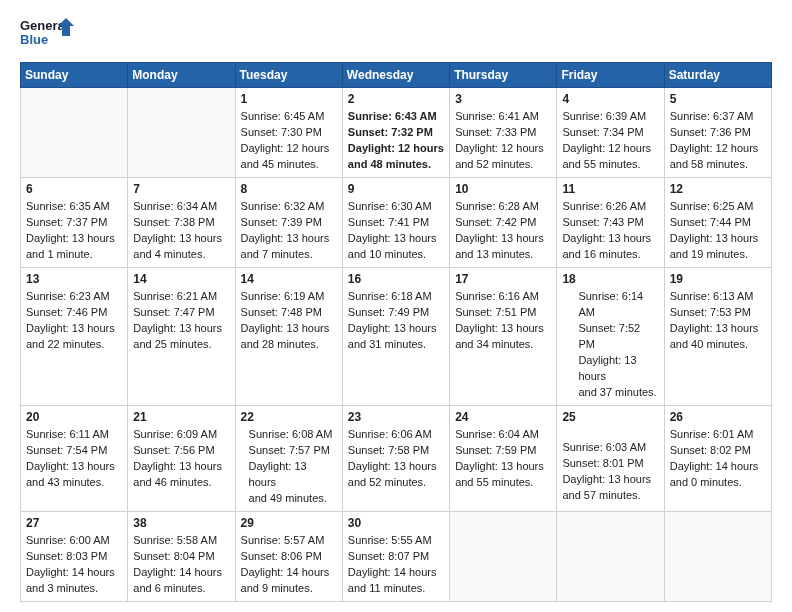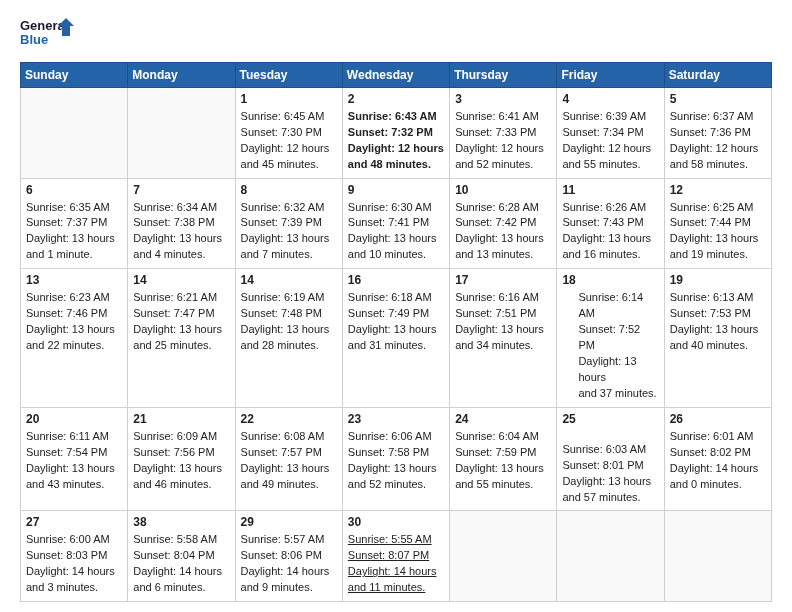--- a/index.html
+++ b/index.html
@@ -262,21 +262,21 @@
           </td>
           <td>
             <div class="day-num">21</div>
             <div class="day-info" style="white-space: pre-line;">Sunrise: 6:09 AM
 Sunset: 7:56 PM
 Daylight: 13 hours
 and 46 minutes.</div>
           </td>
           <td>
             <div class="day-num">22</div>
-            <div class="day-info" style="white-space: pre-line;">Sunrise: 6:08 AM
+            <div class="day-info" style="white-space: pre-line; margin-left: 8px;">Sunrise: 6:08 AM
 Sunset: 7:57 PM
 Daylight: 13 hours
 and 49 minutes.</div>
           </td>
           <td>
             <div class="day-num">23</div>
             <div class="day-info" style="white-space: pre-line;">Sunrise: 6:06 AM
 Sunset: 7:58 PM
 Daylight: 13 hours
 and 52 minutes.</div>
@@ -320,21 +320,21 @@
           </td>
           <td>
             <div class="day-num">29</div>
             <div class="day-info" style="white-space: pre-line;">Sunrise: 5:57 AM
 Sunset: 8:06 PM
 Daylight: 14 hours
 and 9 minutes.</div>
           </td>
           <td>
             <div class="day-num">30</div>
-            <div class="day-info" style="white-space: pre-line; text-decoration: underline;">Sunrise: 5:55 AM
+            <div class="day-info" style="white-space: pre-line;">Sunrise: 5:55 AM
 Sunset: 8:07 PM
 Daylight: 14 hours
 and 11 minutes.</div>
           </td>
           <td class="empty-cell"></td>
           <td class="empty-cell"></td>
           <td class="empty-cell"></td>
         </tr>
       </tbody>
   </table>

